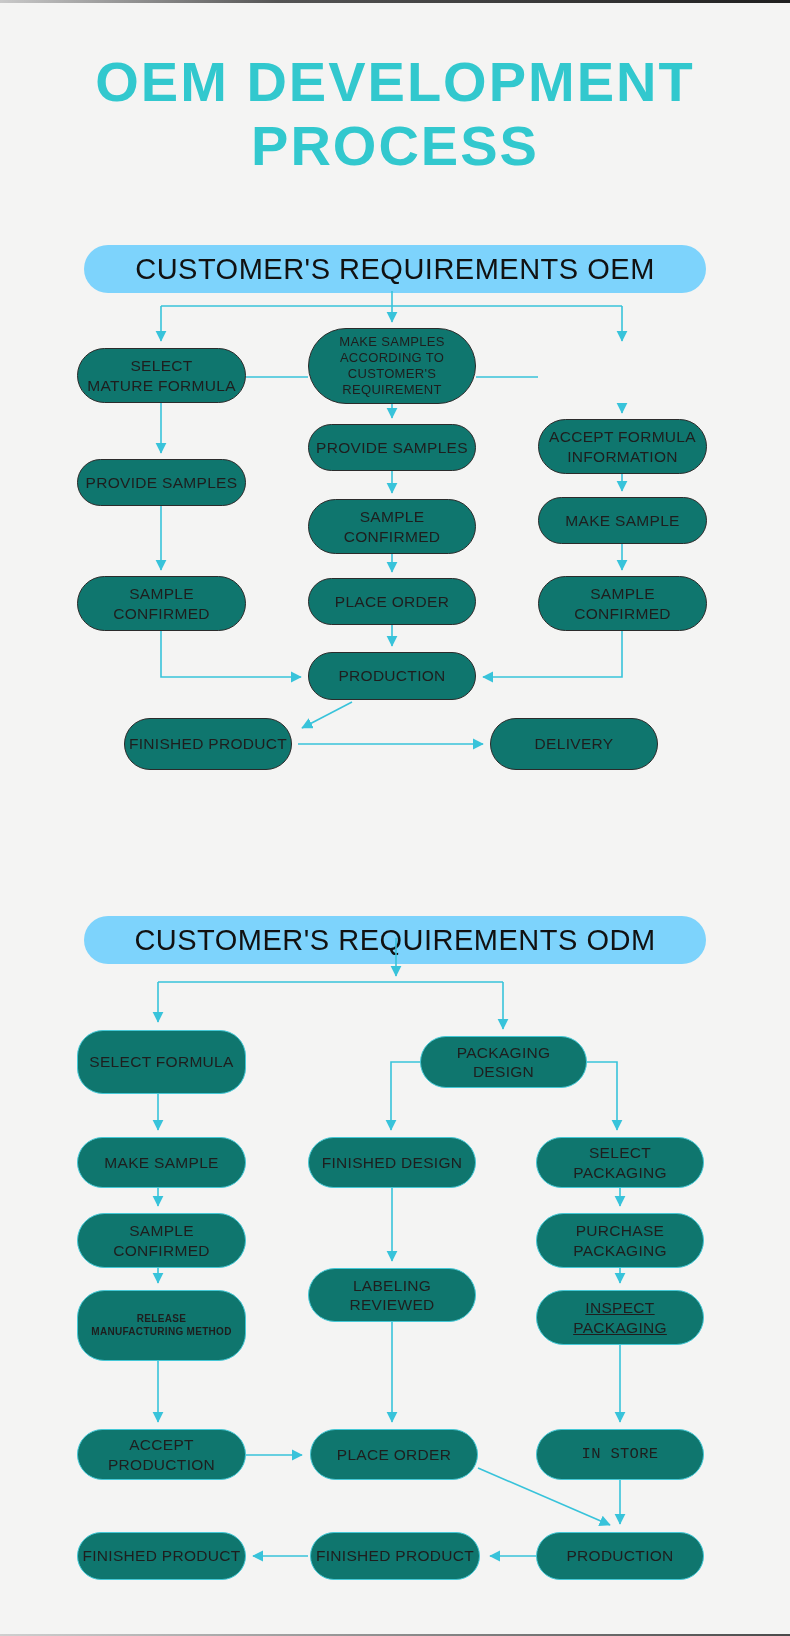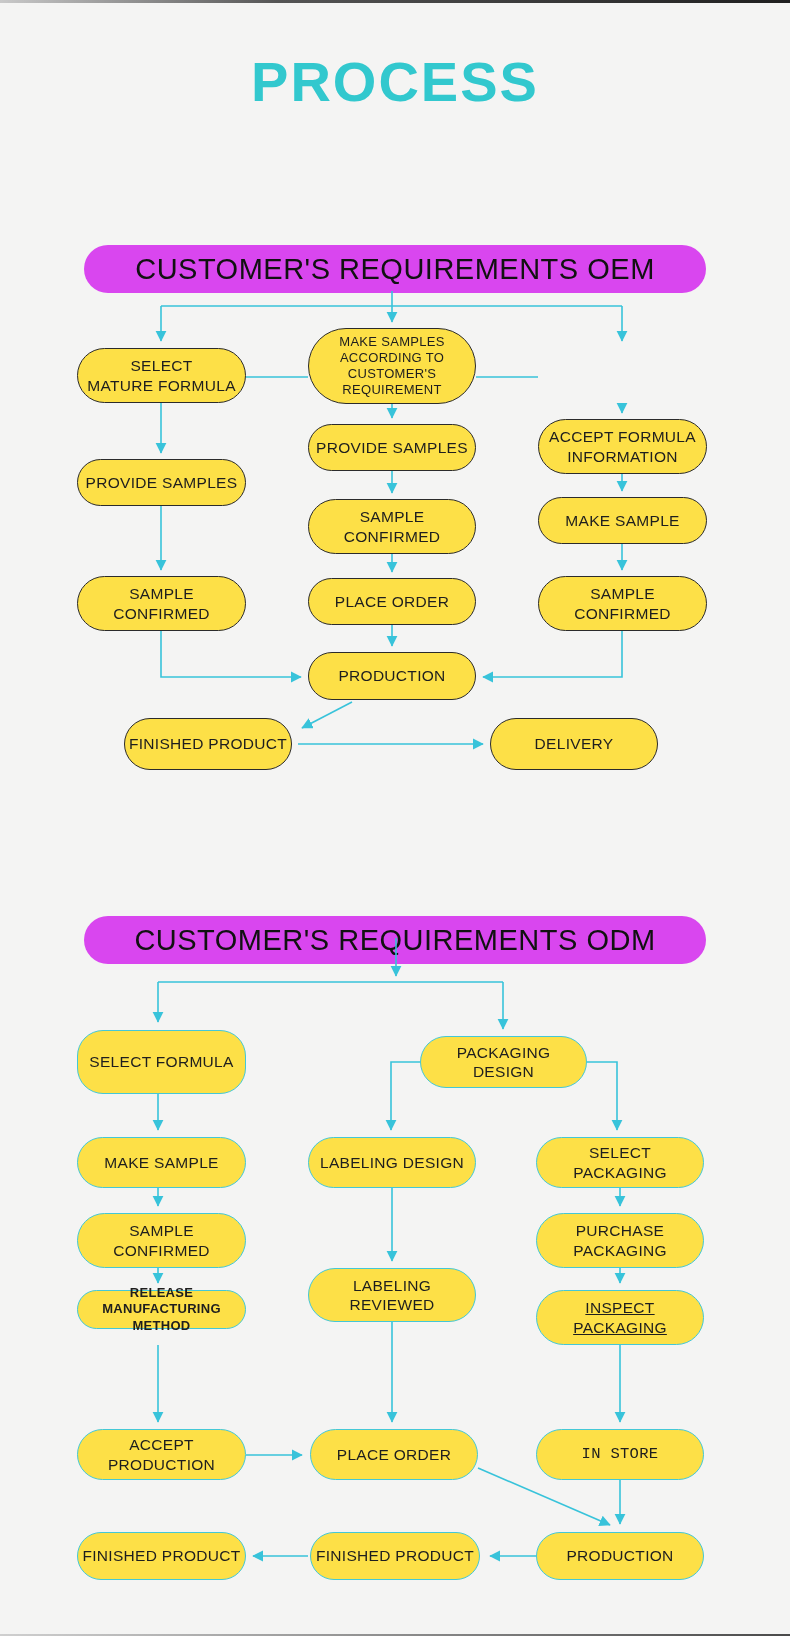--- a/index.html
+++ b/index.html
@@ -16,44 +16,45 @@
     position:absolute;left:0;bottom:0;width:790px;height:2px;
     background:linear-gradient(90deg,#cfcfcf,#4a4a4a);
   }
   .title{
     position:absolute;left:0;top:50px;width:790px;
     text-align:center;color:#32c8ce;font-weight:700;
     font-size:56px;line-height:64px;letter-spacing:2px;
   }
   .banner{
     position:absolute;left:84px;width:622px;height:48px;
-    background:#d946ef;border-radius:24px;
+    background:#7dd3fc;border-radius:24px;
     display:flex;align-items:center;justify-content:center;
     color:#111;font-size:29px;letter-spacing:0.5px;font-weight:400;
   }
   #banner-oem{top:245px;}
   #banner-odm{top:916px;}
   #edges{position:absolute;left:0;top:0;width:790px;height:1636px;}
   #edges polyline{stroke:#38c3da;stroke-width:1.6;fill:none;}
   .node{
     position:absolute;box-sizing:border-box;
-    background:#fde047;border:1.6px solid #2b2b2b;
+    background:#0f766e;border:1.6px solid #2b2b2b;
     display:flex;align-items:center;justify-content:center;text-align:center;
     color:#1e1e1e;font-size:15.5px;line-height:1.25;letter-spacing:0.3px;
     white-space:pre-line;
   }
   .node.odm{border-color:#44c8d6;}
 </style>
 </head>
 <body>
 
 <div id="stage">
   <div class="top-rule"></div>
 
   <div class="title">
+    <div>OEM DEVELOPMENT</div>
     <div>PROCESS</div>
   </div>
 
   <div class="banner" id="banner-oem">CUSTOMER'S REQUIREMENTS OEM</div>
 
   <div class="banner" id="banner-odm">CUSTOMER'S REQUIREMENTS ODM</div>
 
   <svg id="edges" width="790" height="1636" viewBox="0 0 790 1636" xmlns="http://www.w3.org/2000/svg">
     <defs>
       <marker id="ah" markerWidth="9" markerHeight="8" refX="6.5" refY="3.5" orient="auto">
@@ -120,30 +121,30 @@
     <div class="node" style="left: 538px; top: 497px; width: 169px; height: 47px; border-radius: 23.5px;">MAKE SAMPLE</div>
     <div class="node" style="left: 538px; top: 576px; width: 169px; height: 55px; border-radius: 27.5px;">SAMPLE
 CONFIRMED</div>
     <div class="node" style="left: 308px; top: 652px; width: 168px; height: 48px; border-radius: 24px;">PRODUCTION</div>
     <div class="node" style="left: 124px; top: 718px; width: 168px; height: 52px; border-radius: 26px;">FINISHED PRODUCT</div>
     <div class="node" style="left: 490px; top: 718px; width: 168px; height: 52px; border-radius: 26px;">DELIVERY</div>
     <div class="node odm" style="left: 77px; top: 1030px; width: 169px; height: 64px; border-radius: 26px;">SELECT FORMULA</div>
     <div class="node odm" style="left: 420px; top: 1036px; width: 167px; height: 52px; border-radius: 26px;">PACKAGING
 DESIGN</div>
     <div class="node odm" style="left: 77px; top: 1137px; width: 169px; height: 51px; border-radius: 25.5px;">MAKE SAMPLE</div>
-    <div class="node odm" style="left: 308px; top: 1137px; width: 168px; height: 51px; border-radius: 25.5px;">LABELING DESIGN</div>
+    <div class="node odm" style="left: 308px; top: 1137px; width: 168px; height: 51px; border-radius: 25.5px;">FINISHED DESIGN</div>
     <div class="node odm" style="left: 536px; top: 1137px; width: 168px; height: 51px; border-radius: 25.5px;">SELECT
 PACKAGING</div>
     <div class="node odm" style="left: 77px; top: 1213px; width: 169px; height: 55px; border-radius: 27.5px;">SAMPLE
 CONFIRMED</div>
     <div class="node odm" style="left: 536px; top: 1213px; width: 168px; height: 55px; border-radius: 27.5px;">PURCHASE
 PACKAGING</div>
     <div class="node odm" style="left: 308px; top: 1268px; width: 168px; height: 54px; border-radius: 27px;">LABELING
 REVIEWED</div>
-    <div class="node odm" style="left: 77px; top: 1290px; width: 169px; height: 39px; border-radius: 27.5px; font-size: 13px; font-weight: 700;">RELEASE
+    <div class="node odm" style="left: 77px; top: 1290px; width: 169px; height: 71px; border-radius: 27.5px; font-size: 10px; font-weight: 700;">RELEASE
 MANUFACTURING METHOD</div>
     <div class="node odm" style="left: 536px; top: 1290px; width: 168px; height: 55px; border-radius: 27.5px; text-decoration: underline;">INSPECT
 PACKAGING</div>
     <div class="node odm" style="left: 77px; top: 1429px; width: 169px; height: 51px; border-radius: 25.5px;">ACCEPT PRODUCTION</div>
     <div class="node odm" style="left: 310px; top: 1429px; width: 168px; height: 51px; border-radius: 25.5px;">PLACE ORDER</div>
     <div class="node odm" style="left: 536px; top: 1429px; width: 168px; height: 51px; border-radius: 25.5px; font-family: Liberation Mono, monospace;">IN STORE</div>
     <div class="node odm" style="left: 77px; top: 1532px; width: 169px; height: 48px; border-radius: 24px;">FINISHED PRODUCT</div>
     <div class="node odm" style="left: 310px; top: 1532px; width: 170px; height: 48px; border-radius: 24px;">FINISHED PRODUCT</div>
     <div class="node odm" style="left: 536px; top: 1532px; width: 168px; height: 48px; border-radius: 24px;">PRODUCTION</div>
   </div>

